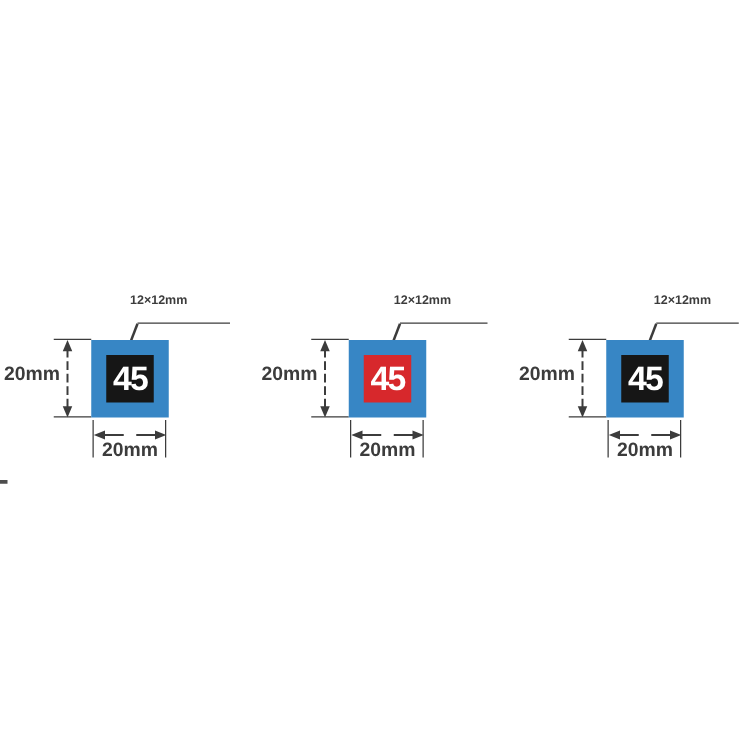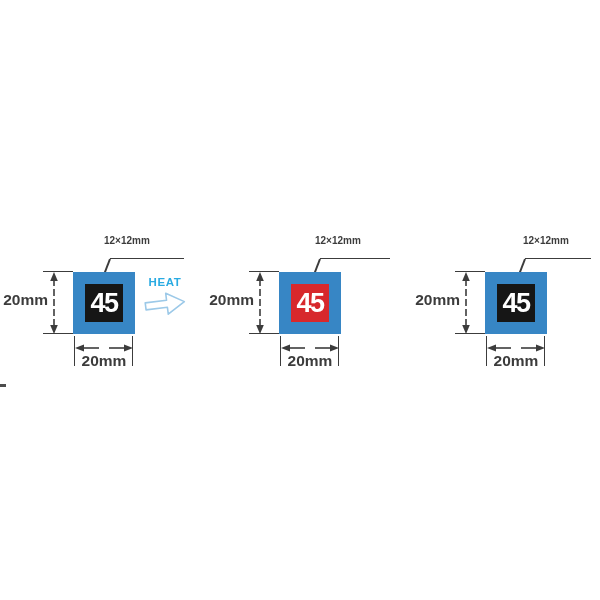--- a/index.html
+++ b/index.html
@@ -82,26 +82,20 @@
     <div class="ext-right"></div>
     <svg class="hdim" viewBox="0 0 58 12">
       <line x1="8" y1="6" x2="24" y2="6" stroke="#3c3c3c" stroke-width="1.6"></line>
       <polygon points="0,6 9,2.4 9,9.6" fill="#3c3c3c"></polygon>
       <line x1="34" y1="6" x2="50" y2="6" stroke="#3c3c3c" stroke-width="1.6"></line>
       <polygon points="58,6 49,2.4 49,9.6" fill="#3c3c3c"></polygon>
     </svg>
     <div class="width-label">20mm</div>
   </div>
 
-  <div class="transition t1">
-    <div class="transition-label" style="color: rgb(42, 171, 226);">HEAT</div>
-    <svg class="transition-arrow" width="42" height="26" viewBox="0 0 42 26">
-      <path d="M1.5 9.5 L23 9.5 L23 2.5 L40.5 13 L23 23.5 L23 16.5 L1.5 16.5 Z" fill="#ffffff" stroke="#9cc9e8" stroke-width="1.6" stroke-linejoin="round"></path>
-    </svg>
-  </div>
 
   <div class="group g2">
     <div class="size-label">12×12mm</div>
     <div class="leader-underline"></div>
     <div class="leader-diagonal"></div>
 
     <div class="tick-top"></div>
     <div class="tick-bottom"></div>
     <svg class="vdim" viewBox="0 0 14 62">
       <line x1="7" y1="7" x2="7" y2="55" stroke="#3c3c3c" stroke-width="1.6" stroke-dasharray="7 3"></line>

